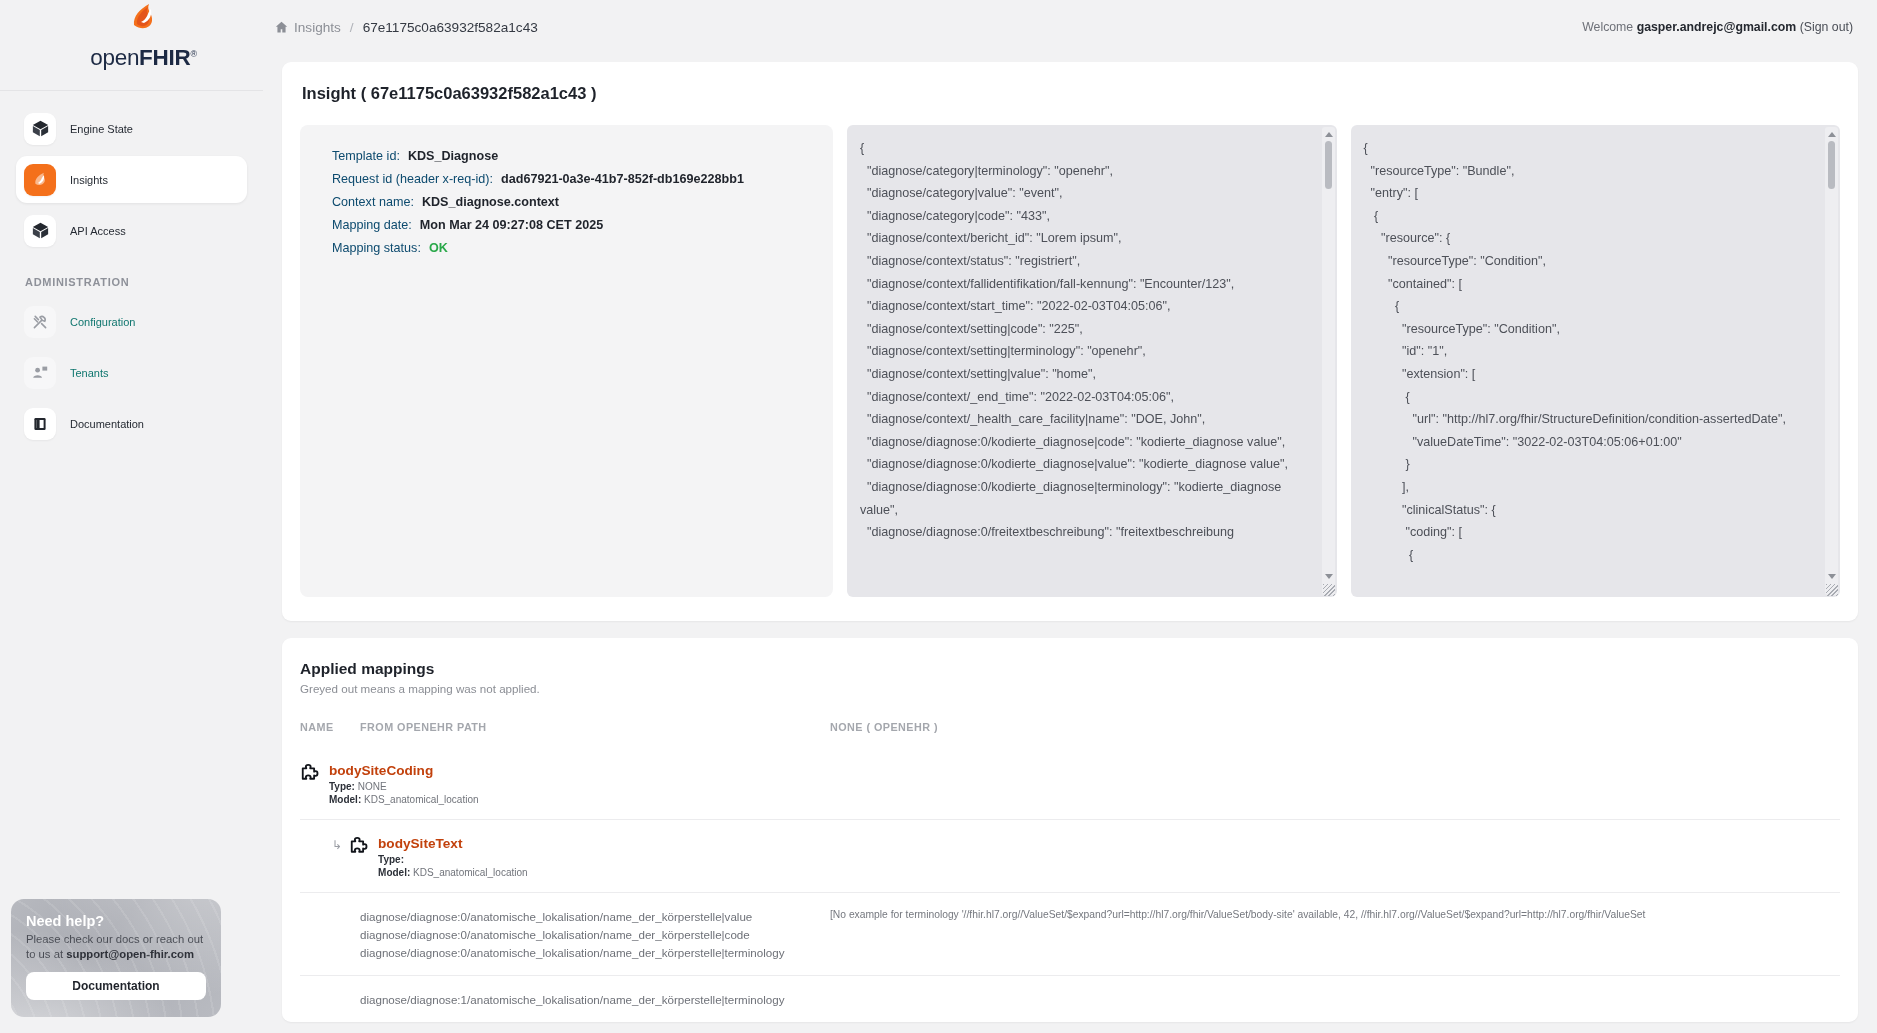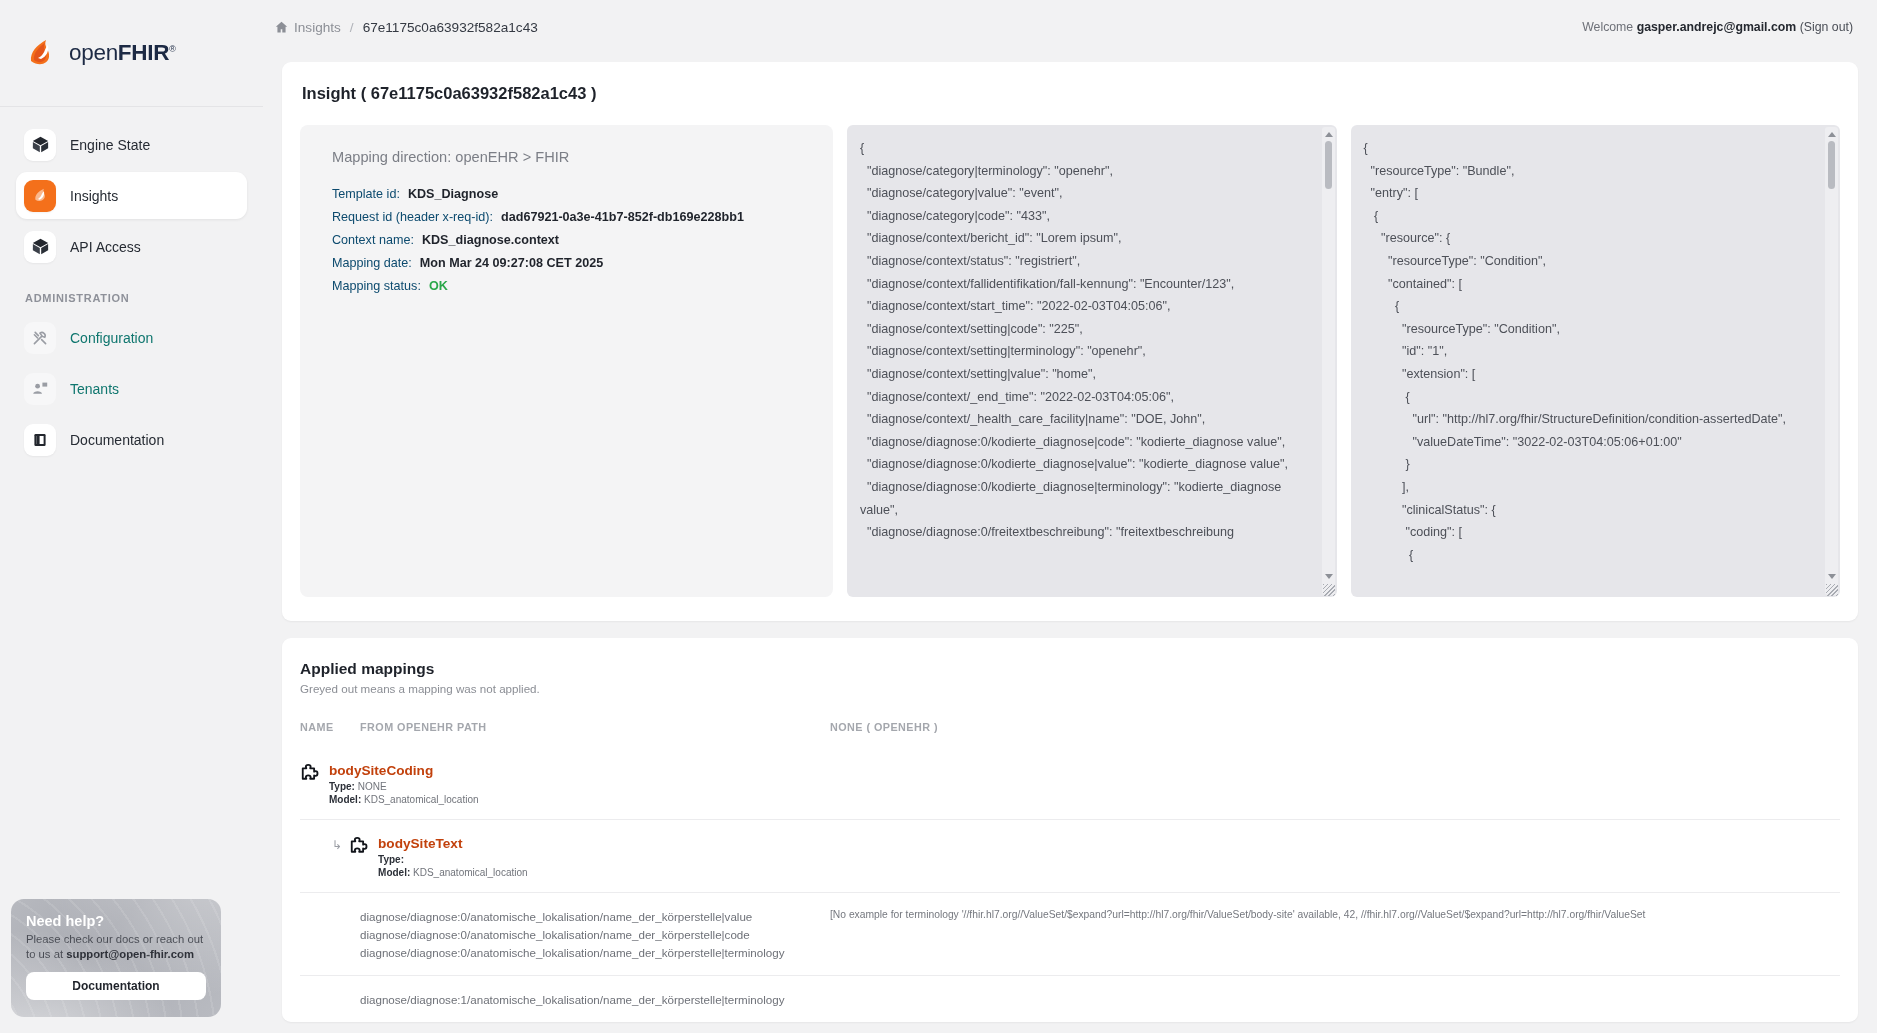--- a/index.html
+++ b/index.html
@@ -13,24 +13,25 @@
   .app { display: flex; width: 1877px; height: 1033px; }
 
   
   .sidebar {
     width: 263px; height: 1033px;
     background: #f2f2f3;
     display: flex; flex-direction: column;
     position: relative; flex: 0 0 263px;
   }
   .brand {
-    height: 107px;
+    height: 91px;
     display: flex; align-items: center;
     padding-left: 24px; gap: 11px;
     border-bottom: 1px solid #e4e4e6;
+    flex-direction: column;
   }
   .brand-logo { width: 34px; height: 34px; flex: 0 0 34px; }
   .brand-text {
     font-size: 22.5px; letter-spacing: -0.3px;
     color: #1d2a44; font-weight: 400;
   }
   .brand-text b { font-weight: 700; }
   .brand-text sup { font-size: 9px; vertical-align: super; }
 
   .nav { padding: 14px 16px 0 16px; }
@@ -42,21 +43,21 @@
   }
   .nav-item.active { background: #ffffff; box-shadow: 0 1px 3px rgba(0,0,0,.07); }
   .nav-ic {
     width: 32px; height: 32px; flex: 0 0 32px;
     background: #ffffff; border-radius: 9px;
     display: flex; align-items: center; justify-content: center;
     box-shadow: 0 1px 2px rgba(0,0,0,.05);
   }
   .nav-ic.accent { background: #f4701b; }
   .nav-ic svg { display: block; }
-  .nav-label { font-size: 14px; color: #262b33; }
+  .nav-label { font-size: 11px; color: #262b33; }
   .nav-item.dim .nav-label { color: #0f766e; }
   .nav-item.dim .nav-ic { background: #f7f7f8; box-shadow: none; }
 
   .nav-section {
     font-size: 11px; font-weight: 700; letter-spacing: .7px;
     color: #8e9199; padding: 18px 0 10px 9px;
   }
 
   .help-card {
     position: absolute; left: 11px; bottom: 16px;
@@ -277,21 +278,20 @@
       </div>
     </div>
 
     <div class="card">
       <div class="card-pad">
         <div class="page-title">Insight ( 67e1175c0a63932f582a1c43 )</div>
 
         <div class="panels">
 
           <div class="info-panel">
-            <div class="map-dir"><span class="lbl">Mapping direction:</span><span> openEHR &gt; FHIR</span></div>
 
             <div class="kv">
               <span class="k">Template id:</span>
               <span class="v">KDS_Diagnose</span>
             </div>
             <div class="kv">
               <span class="k">Request id (header x-req-id):</span>
               <span class="v">dad67921-0a3e-41b7-852f-db169e228bb1</span>
             </div>
             <div class="kv">

